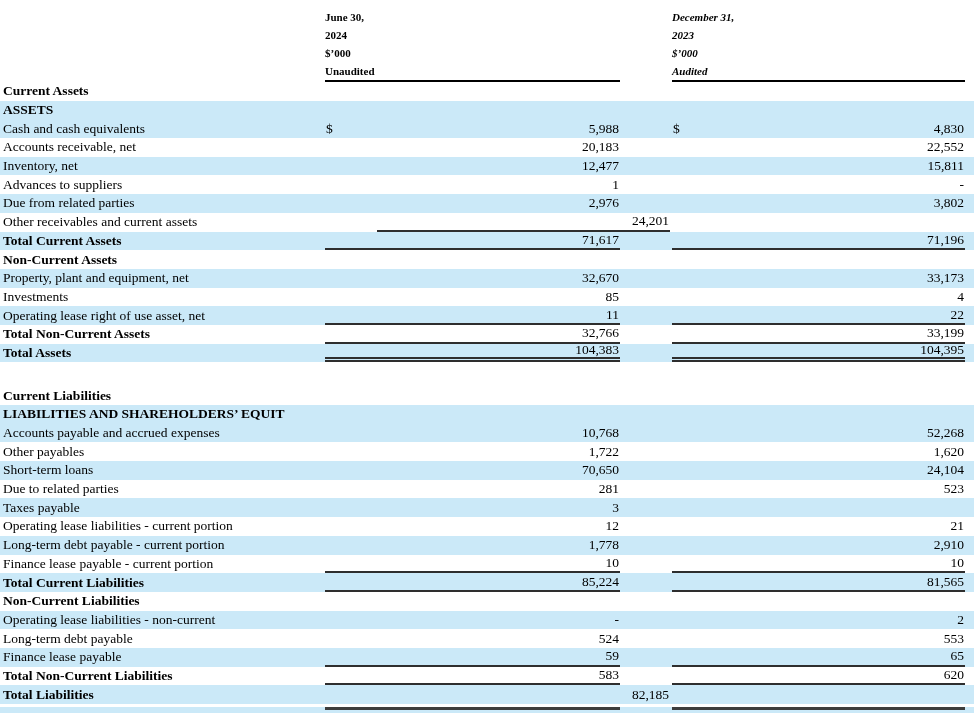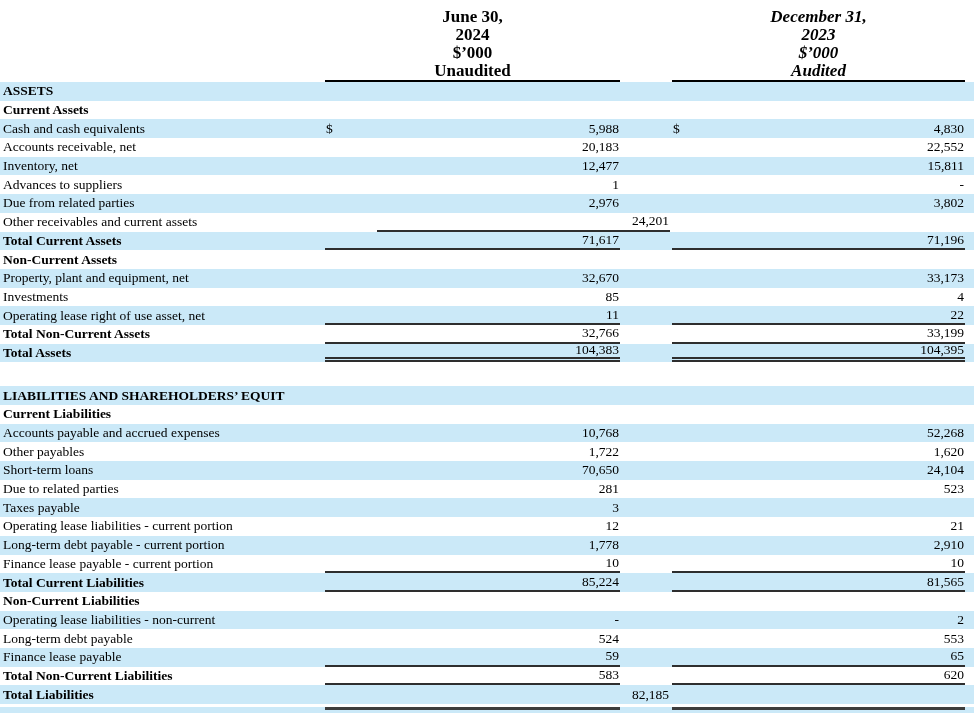--- a/index.html
+++ b/index.html
@@ -9,22 +9,22 @@
     font-family: "Liberation Serif", serif;
     color: #000000;
     overflow: hidden;
   }
   .sheet { width: 974px; height: 713px; position: relative; }
 
   
   .head { display: flex; padding-top: 8px; height: 82px; }
   .head .h-lbl { width: 325px; }
   .hcol {
-    width: 295px; text-align: center;
-    font-weight: bold; font-size: 17px; line-height: 18.1px;
+    width: 295px; 
+    font-weight: bold; font-size: 11px; line-height: 18.1px;
     border-bottom: 2px solid #000;
   }
   .hcol.c2 { width: 293px; font-style: italic; }
   .hgap { width: 52px; }
   .hpad { width: 9px; }
 
   
   .row { display: flex; height: 18.7px; font-size: 13.5px; align-items: center; }
   .row.shaded { background: var(--shade, #cbe9f8); }
   .row.bold .lbl { font-weight: bold; }
@@ -60,42 +60,42 @@
     <div class="hcol c2">
       <div>December 31,</div>
       <div>2023</div>
       <div>$’000</div>
       <div>Audited</div>
     </div>
     <div class="hpad"></div>
   </div>
 
   <div id="rows">
+      <div class="row bold">
+        <div class="lbl">Current Assets</div>
+        <div class="num c1">
+          <div class="val"></div>
+        </div>
+        <div class="gap"></div>
+        <div class="num c2">
+          <div class="val"></div>
+        </div>
+        <div class="pad"></div>
+      </div>
       <div class="row shaded bold">
         <div class="lbl">ASSETS</div>
         <div class="num c1">
           <div class="val"></div>
         </div>
         <div class="gap"></div>
         <div class="num c2">
           <div class="val"></div>
         </div>
         <div class="pad"></div>
       </div>
-      <div class="row bold">
-        <div class="lbl">Current Assets</div>
-        <div class="num c1">
-          <div class="val"></div>
-        </div>
-        <div class="gap"></div>
-        <div class="num c2">
-          <div class="val"></div>
-        </div>
-        <div class="pad"></div>
-      </div>
       <div class="row shaded">
         <div class="lbl">Cash and cash equivalents</div>
         <div class="num c1">
           <div class="cur">$</div>
           <div class="val">5,988</div>
         </div>
         <div class="gap"></div>
         <div class="num c2">
           <div class="cur">$</div>
           <div class="val">4,830</div>
@@ -225,33 +225,33 @@
         <div class="num c1">
           <div class="val">104,383</div>
         </div>
         <div class="gap"></div>
         <div class="num c2">
           <div class="val">104,395</div>
         </div>
         <div class="pad"></div>
       </div>
       <div class="row spacer" style="height: 24px;"></div>
+      <div class="row bold">
+        <div class="lbl">Current Liabilities</div>
+        <div class="num c1">
+          <div class="val"></div>
+        </div>
+        <div class="gap"></div>
+        <div class="num c2">
+          <div class="val"></div>
+        </div>
+        <div class="pad"></div>
+      </div>
       <div class="row shaded bold">
         <div class="lbl">LIABILITIES AND SHAREHOLDERS’ EQUIT</div>
-        <div class="num c1">
-          <div class="val"></div>
-        </div>
-        <div class="gap"></div>
-        <div class="num c2">
-          <div class="val"></div>
-        </div>
-        <div class="pad"></div>
-      </div>
-      <div class="row bold">
-        <div class="lbl">Current Liabilities</div>
         <div class="num c1">
           <div class="val"></div>
         </div>
         <div class="gap"></div>
         <div class="num c2">
           <div class="val"></div>
         </div>
         <div class="pad"></div>
       </div>
       <div class="row shaded">

